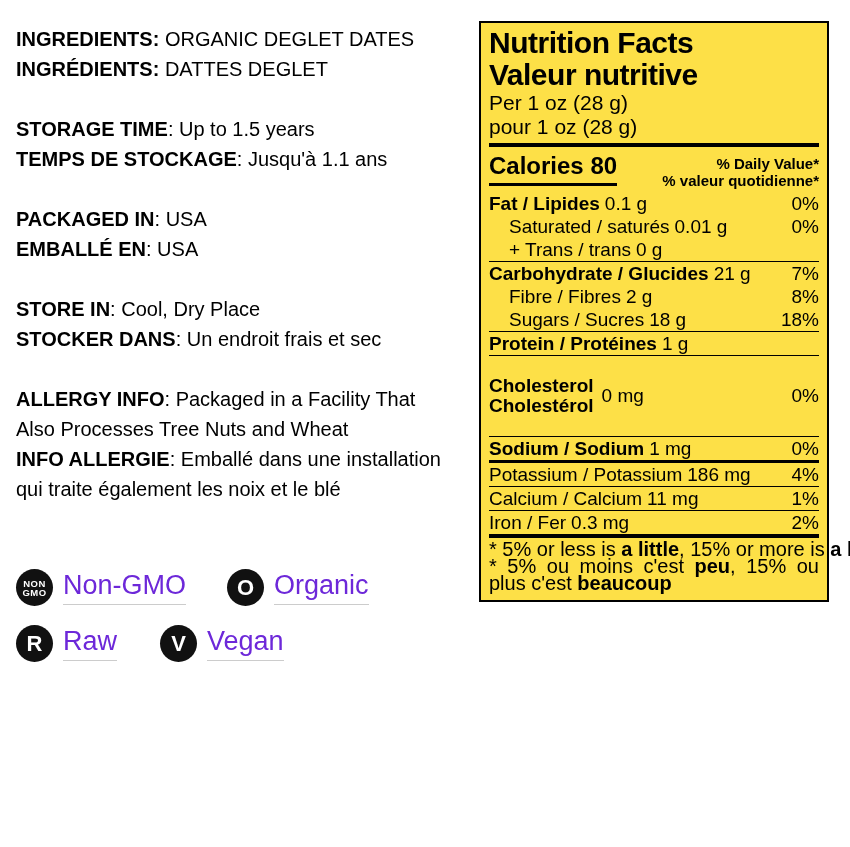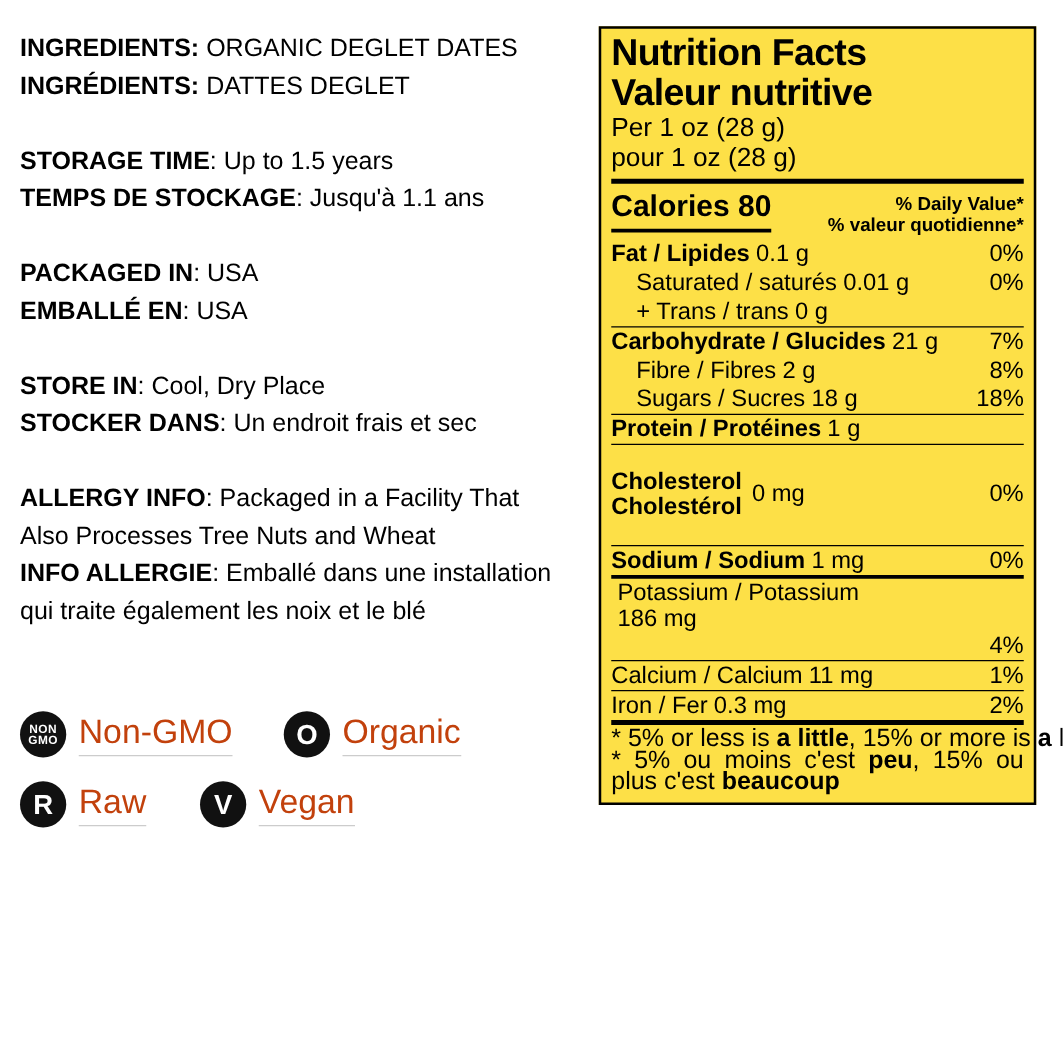--- a/index.html
+++ b/index.html
@@ -18,42 +18,42 @@
   .rule-thick { height:4px; background:#000; margin-top:4px; }
   .cal-row { display:flex; justify-content:space-between; align-items:flex-start; padding:5px 0 3px 0; }
   .cal-left { font-size:24px; font-weight:bold; line-height:28px; border-bottom:3px solid #000; padding-bottom:3px; }
   .dv-head { text-align:right; font-size:15px; font-weight:bold; line-height:17px; padding-top:3px; }
   .rows { font-size:19px; }
   .row { display:flex; align-items:baseline; line-height:21px; padding:1px 0; }
   .row .amt { margin-left:5px; }
   .row .dv { margin-left:auto; }
   .indent { padding-left:20px; }
   .bt { border-top:1px solid #000; }
-  .btk { border-top:3px solid #000;flex-direction:column; }
+  .btk { border-top:3px solid #000; }
   .btk4 { border-top:4px solid #000; }
   .chol { display:flex; align-items:center; padding:20px 0; }
   .chol-names { display:flex; flex-direction:column; font-weight:bold; line-height:20px; }
   .chol .amt { margin-left:8px; }
   .chol .dv { margin-left:auto; }
   .fn { font-size:20px; line-height:17px; padding-top:3px; }
   .fn-en { white-space:nowrap; }
   .fn-fr { text-align:justify; }
 
   
   .badges { position:absolute; left:14px; top:593px; }
   .badge-row { display:flex; align-items:center; margin-bottom:19px; }
   .badge { display:flex; align-items:center; }
   .badge-w1 { width:211px; }  
   .badge-w2 { width:144px; }  
   .circle { width:37px; height:37px; border-radius:50%; background:#111; color:#fff;
             display:flex; flex-direction:column; align-items:center; justify-content:center;
             font-weight:bold; flex-shrink:0; margin-right:10px; }
   .circle .small { font-size:9.5px; line-height:9px; letter-spacing:0.4px; }
   .circle .letter { font-size:22px; line-height:22px; }
-  .badge-label { font-size:27px; color:#c2410c; line-height:30px; padding-bottom:4px;
+  .badge-label { font-size:27px; color:#6d28d9; line-height:30px; padding-bottom:4px;
                  border-bottom:1px solid #ccc; }
 </style>
 </head>
 <body>
 
 <div class="page">
 
   <div class="left-col">
     <div class="para">
       <div><span class="b">INGREDIENTS:</span><span> ORGANIC DEGLET DATES</span></div>

